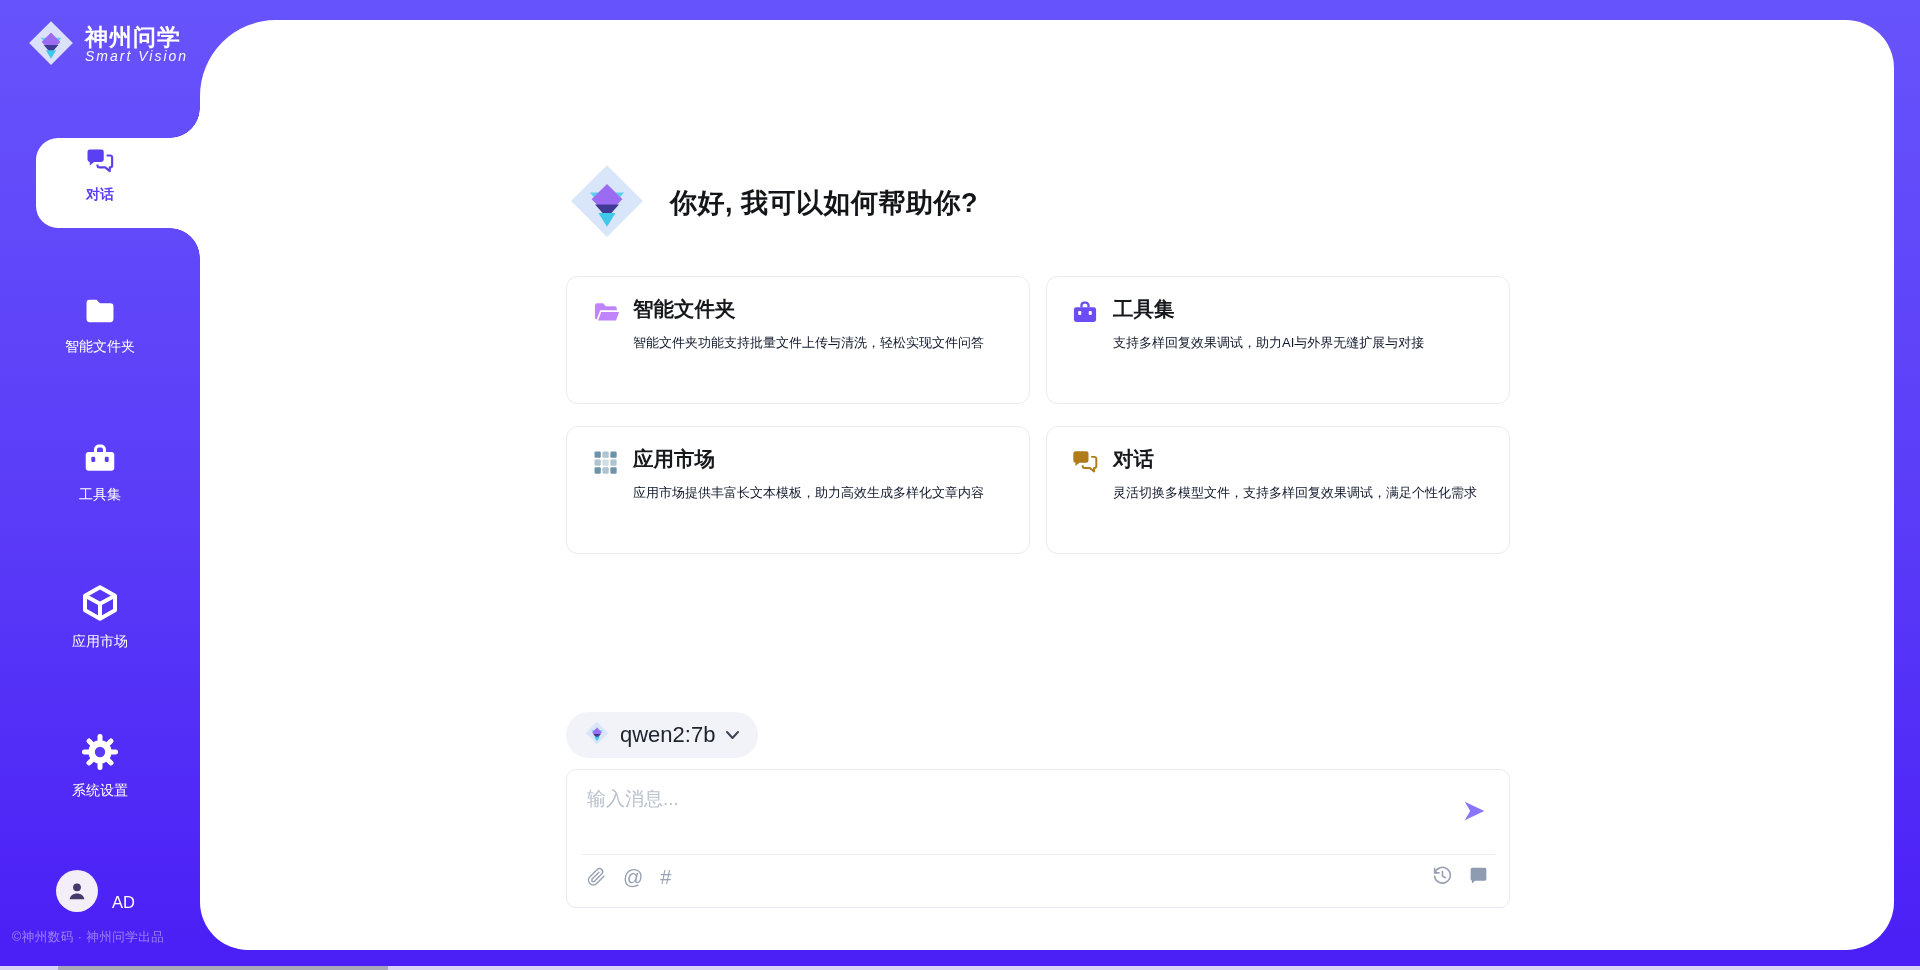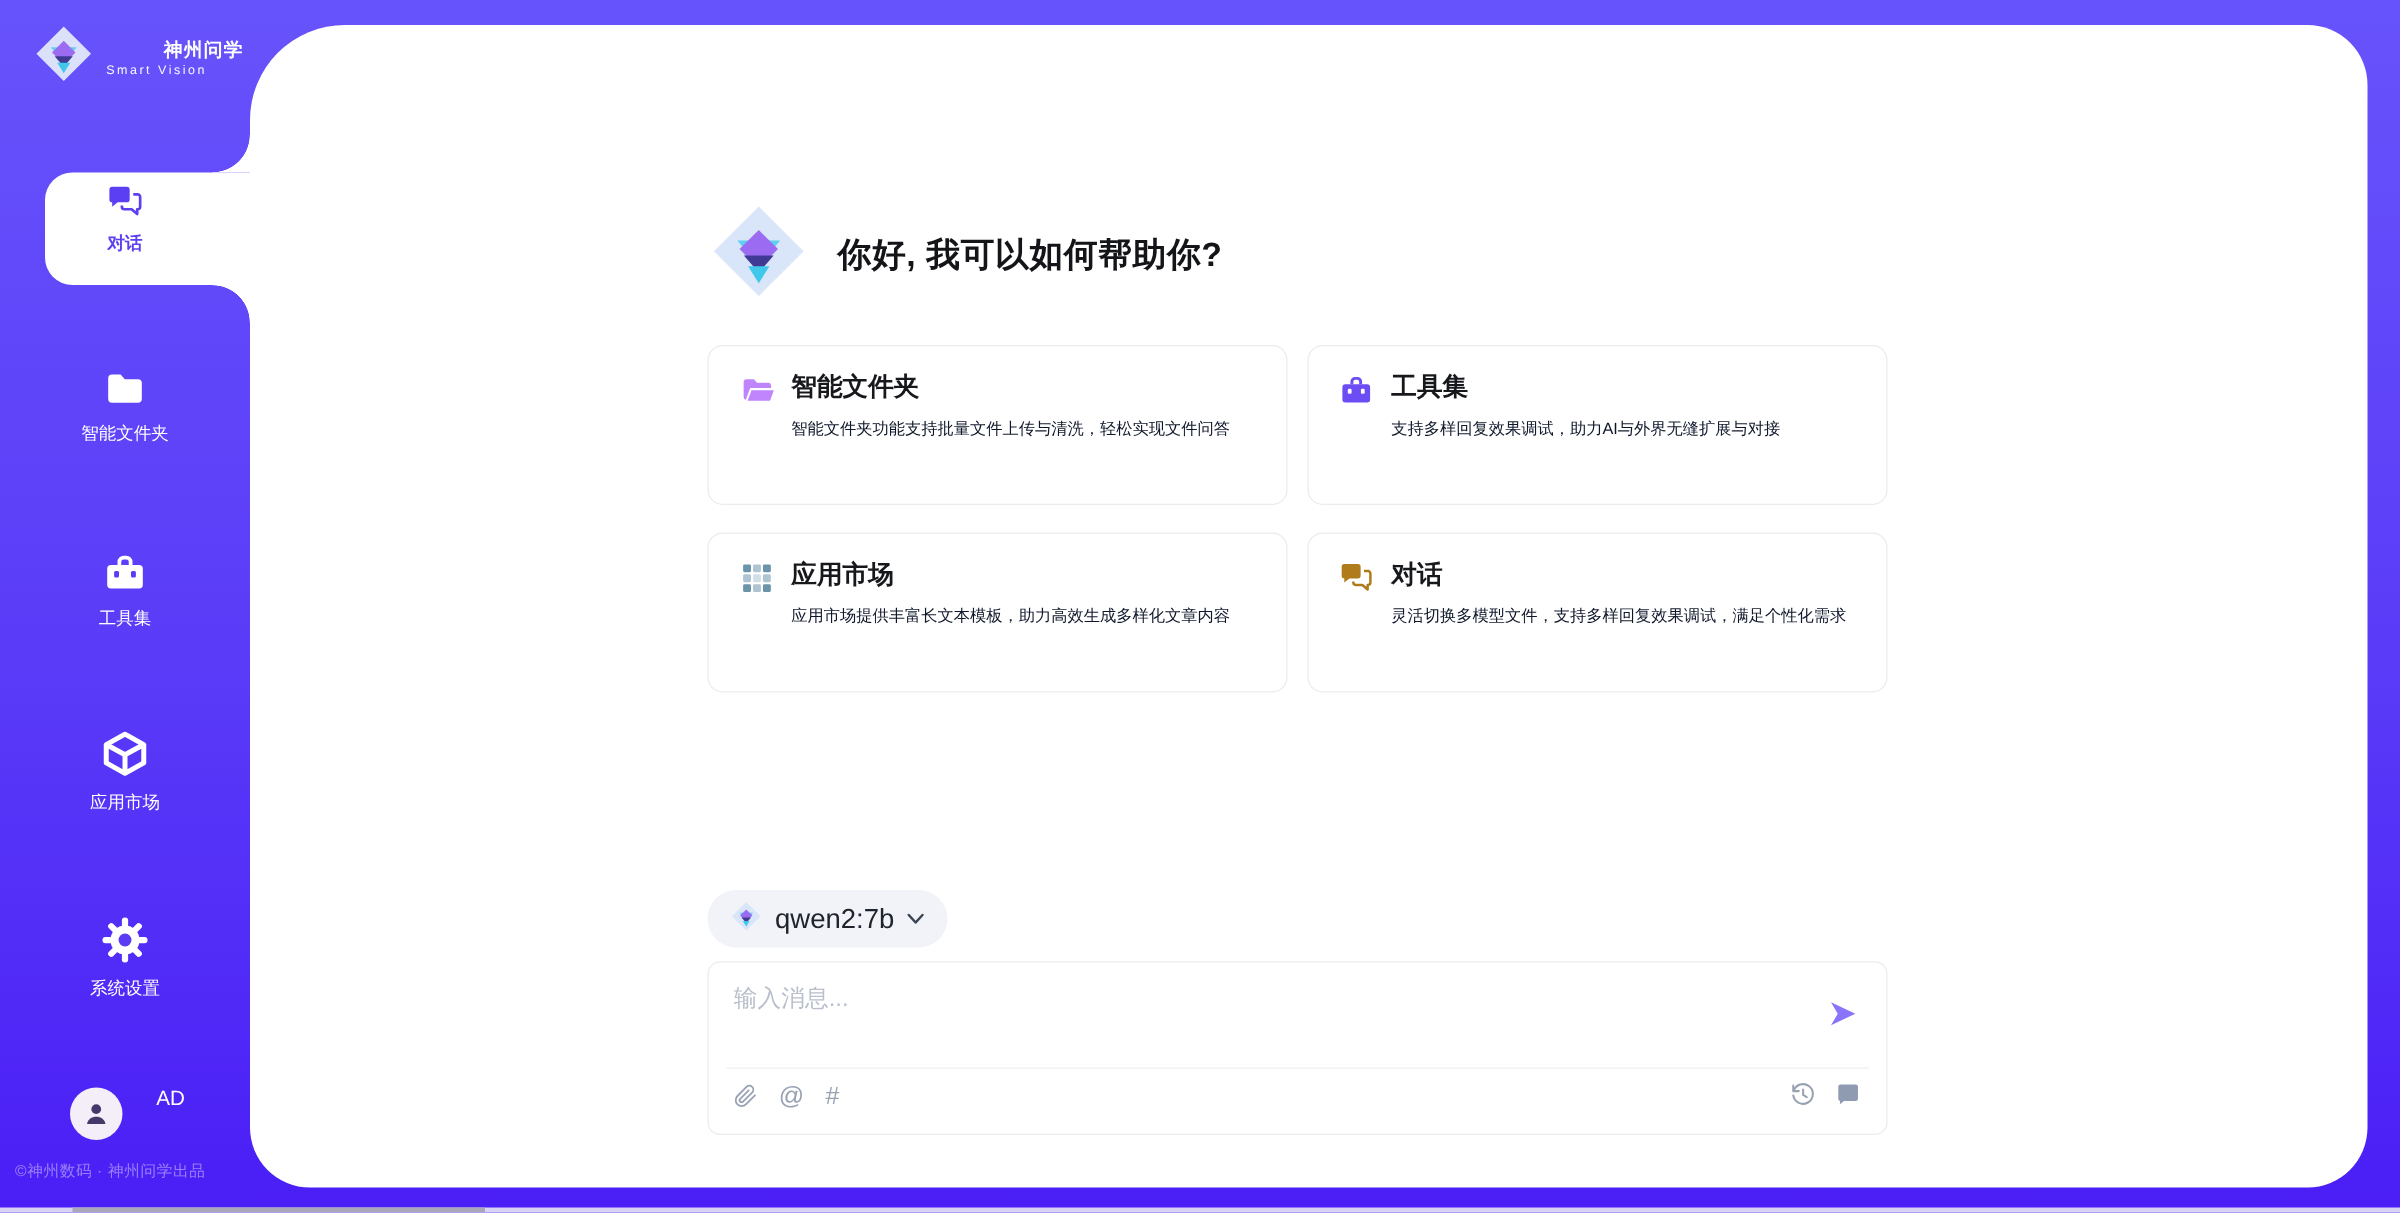--- a/index.html
+++ b/index.html
@@ -6,36 +6,36 @@
   html,body { width:1920px; height:970px; overflow:hidden; }
   body {
     font-family:"Liberation Sans","DejaVu Sans",sans-serif;
     background:linear-gradient(180deg,#6753fb 0%,#5a3bf8 55%,#4a1ef6 100%);
     position:relative;
   }
 
   
   .sidebar { position:absolute; left:0; top:0; width:200px; height:970px; color:#fff; }
   .brand { position:absolute; left:26px; top:18px; display:flex; align-items:center; gap:9px; }
-  .brand-name { font-size:15px; font-weight:700; letter-spacing:1px; line-height:21px;margin-left:46px; }
-  .brand-sub { font-size:10px; letter-spacing:2px; opacity:.95; }
+  .brand-name { font-size:23px; font-weight:700; letter-spacing:1px; line-height:21px; }
+  .brand-sub { font-size:14px; letter-spacing:2px; opacity:.95;font-style:italic; }
 
   .nav-item { position:absolute; left:0; width:200px; text-align:center; cursor:pointer; }
   .nav-icon { display:block; margin:0 auto 10px; }
   .nav-label { font-size:14px; color:#fff; }
 
   .active-tab { position:absolute; left:36px; top:138px; width:164px; height:90px;
     background:#fff; border-radius:22px 0 0 22px; }
   .active-tab::before { content:""; position:absolute; right:0; top:-30px; width:30px; height:30px;
     background:radial-gradient(circle at left top, rgba(0,0,0,0) 29.5px, #fff 30px); }
   .active-tab::after { content:""; position:absolute; right:0; bottom:-30px; width:30px; height:30px;
     background:radial-gradient(circle at left bottom, rgba(0,0,0,0) 29.5px, #fff 30px); }
   .active-label { color:#5b3ff2; font-weight:600; }
 
-  .user-row { position:absolute; left:56px; top:870px; display:flex; align-items:flex-start; gap:27px; cursor:pointer; }
+  .user-row { position:absolute; left:56px; top:870px; display:flex; align-items:flex-end; gap:14px; cursor:pointer; }
   .avatar { width:42px; height:42px; border-radius:50%; background:#f3eef8; display:flex; align-items:center; justify-content:center; }
   .user-name { font-size:16.5px; color:#fff; }
   .copyright { position:absolute; left:12px; top:929px; font-size:12.5px; color:rgba(255,255,255,.42); letter-spacing:.5px; }
 
   
   .panel { position:absolute; left:200px; top:20px; width:1694px; height:930px;
     background:#fff; border-radius:76px 48px 48px 48px; }
 
   .greeting { position:absolute; left:366px; top:140px; display:flex; align-items:center; gap:22px;justify-content:space-between; }
   .greeting-text { font-size:27px; font-weight:700; color:#141519; letter-spacing:.5px; }

